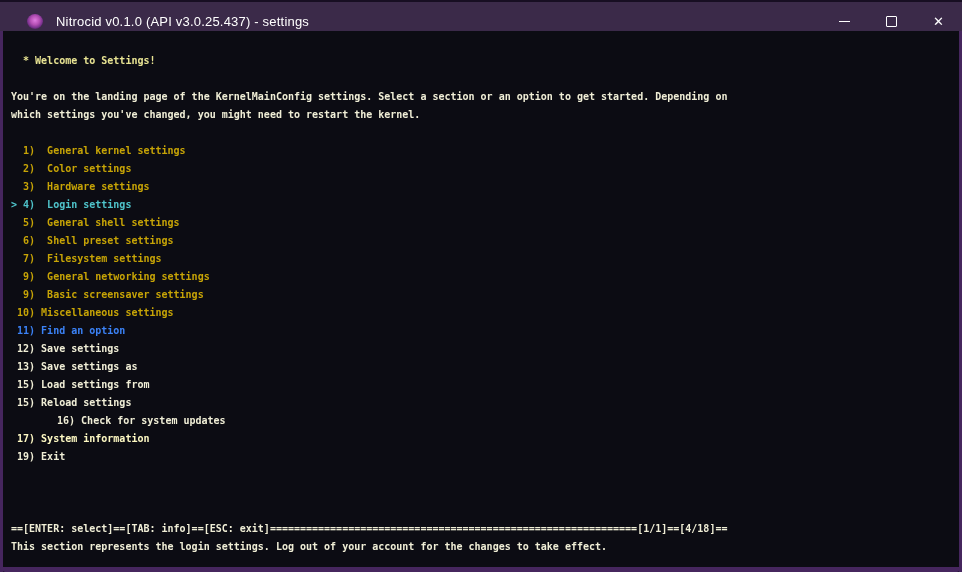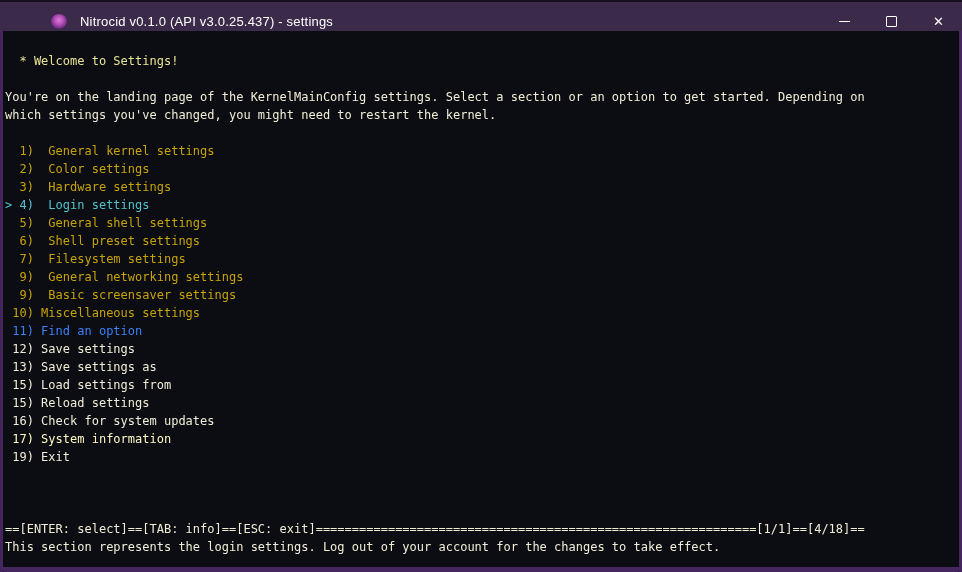--- a/index.html
+++ b/index.html
@@ -8,21 +8,20 @@
     font-family:"DejaVu Sans Mono",monospace;
   }
   
   .titlebar{
     position:absolute;top:0;left:0;right:0;height:41px;
     background:var(--titlebar_bg);
     border-top:2px solid #170e22;
     box-sizing:border-box;
     display:flex;align-items:center;
     font-family:"Liberation Sans","DejaVu Sans",sans-serif;
-    padding-left:24px;
   }
   .app-icon{
     width:16px;height:15px;margin-left:27px;flex:0 0 auto;
     background:
       radial-gradient(circle at 50% 42%, #e07ae0 0%, #b44fb4 38%, #7c3390 62%, #4a2058 78%, rgba(0,0,0,0) 80%);
     border-radius:50%;
   }
   .title-text{
     margin-left:13px;color:#ffffff;font-size:13px;letter-spacing:.2px;
     white-space:nowrap;
@@ -34,23 +33,24 @@
   .glyph-close{font-size:13px;line-height:1;font-family:"DejaVu Sans",sans-serif;}
   
   .edge{position:absolute;background:var(--border_purple);}
   .edge.left{left:0;top:31px;bottom:0;width:3px;}
   .edge.right{right:0;top:31px;bottom:0;width:3px;}
   .edge.bottom{left:0;right:0;bottom:0;height:5px;border-radius:0 0 7px 7px;}
   
   .terminal{
     position:absolute;top:31px;left:3px;right:3px;bottom:5px;
     background:var(--terminal_bg);
-    padding:3px 0 0 2px;box-sizing:border-box;
-    font-size:12px;line-height:18px;
+    padding:3px 0 0 8px;box-sizing:border-box;
+    font-size:10px;line-height:18px;
     overflow:hidden;
+    font-weight:bold;
   }
   .term-line{height:18px;white-space:pre;}
   .c-welcome{color:var(--welcome_yellow);}
   .c-cream{color:var(--cream);}
   .menu-item{cursor:default;}
 </style>
 </head>
 <body>
 
 <div class="window">
@@ -87,21 +87,21 @@
         <div class="term-line menu-item" style="color: rgb(199, 164, 6);">  6)  Shell preset settings</div>
         <div class="term-line menu-item" style="color: rgb(199, 164, 6);">  7)  Filesystem settings</div>
         <div class="term-line menu-item" style="color: rgb(199, 164, 6);">  9)  General networking settings</div>
         <div class="term-line menu-item" style="color: rgb(199, 164, 6);">  9)  Basic screensaver settings</div>
         <div class="term-line menu-item" style="color: rgb(199, 164, 6);"> 10) Miscellaneous settings</div>
         <div class="term-line menu-item" style="color: #3b82f6;"> 11) Find an option</div>
         <div class="term-line menu-item" style="color: rgb(240, 238, 214);"> 12) Save settings</div>
         <div class="term-line menu-item" style="color: rgb(240, 238, 214);"> 13) Save settings as</div>
         <div class="term-line menu-item" style="color: rgb(240, 238, 214);"> 15) Load settings from</div>
         <div class="term-line menu-item" style="color: rgb(240, 238, 214);"> 15) Reload settings</div>
-        <div class="term-line menu-item" style="color: rgb(240, 238, 214);"> 16) Check for system updates</div>
+        <div class="term-line menu-item" style="color: rgb(240, 238, 214); margin-left: 40px;"> 16) Check for system updates</div>
         <div class="term-line menu-item" style="color: #fef9c3;"> 17) System information</div>
         <div class="term-line menu-item" style="color: rgb(240, 238, 214);"> 19) Exit</div>
       </div>
     <div class="term-line"></div>
     <div class="term-line"></div>
     <div class="term-line"></div>
     <div class="term-line c-cream">==[ENTER: select]==[TAB: info]==[ESC: exit]=============================================================[1/1]==[4/18]==</div>
     <div class="term-line c-cream">This section represents the login settings. Log out of your account for the changes to take effect.</div>
   </div>
 

